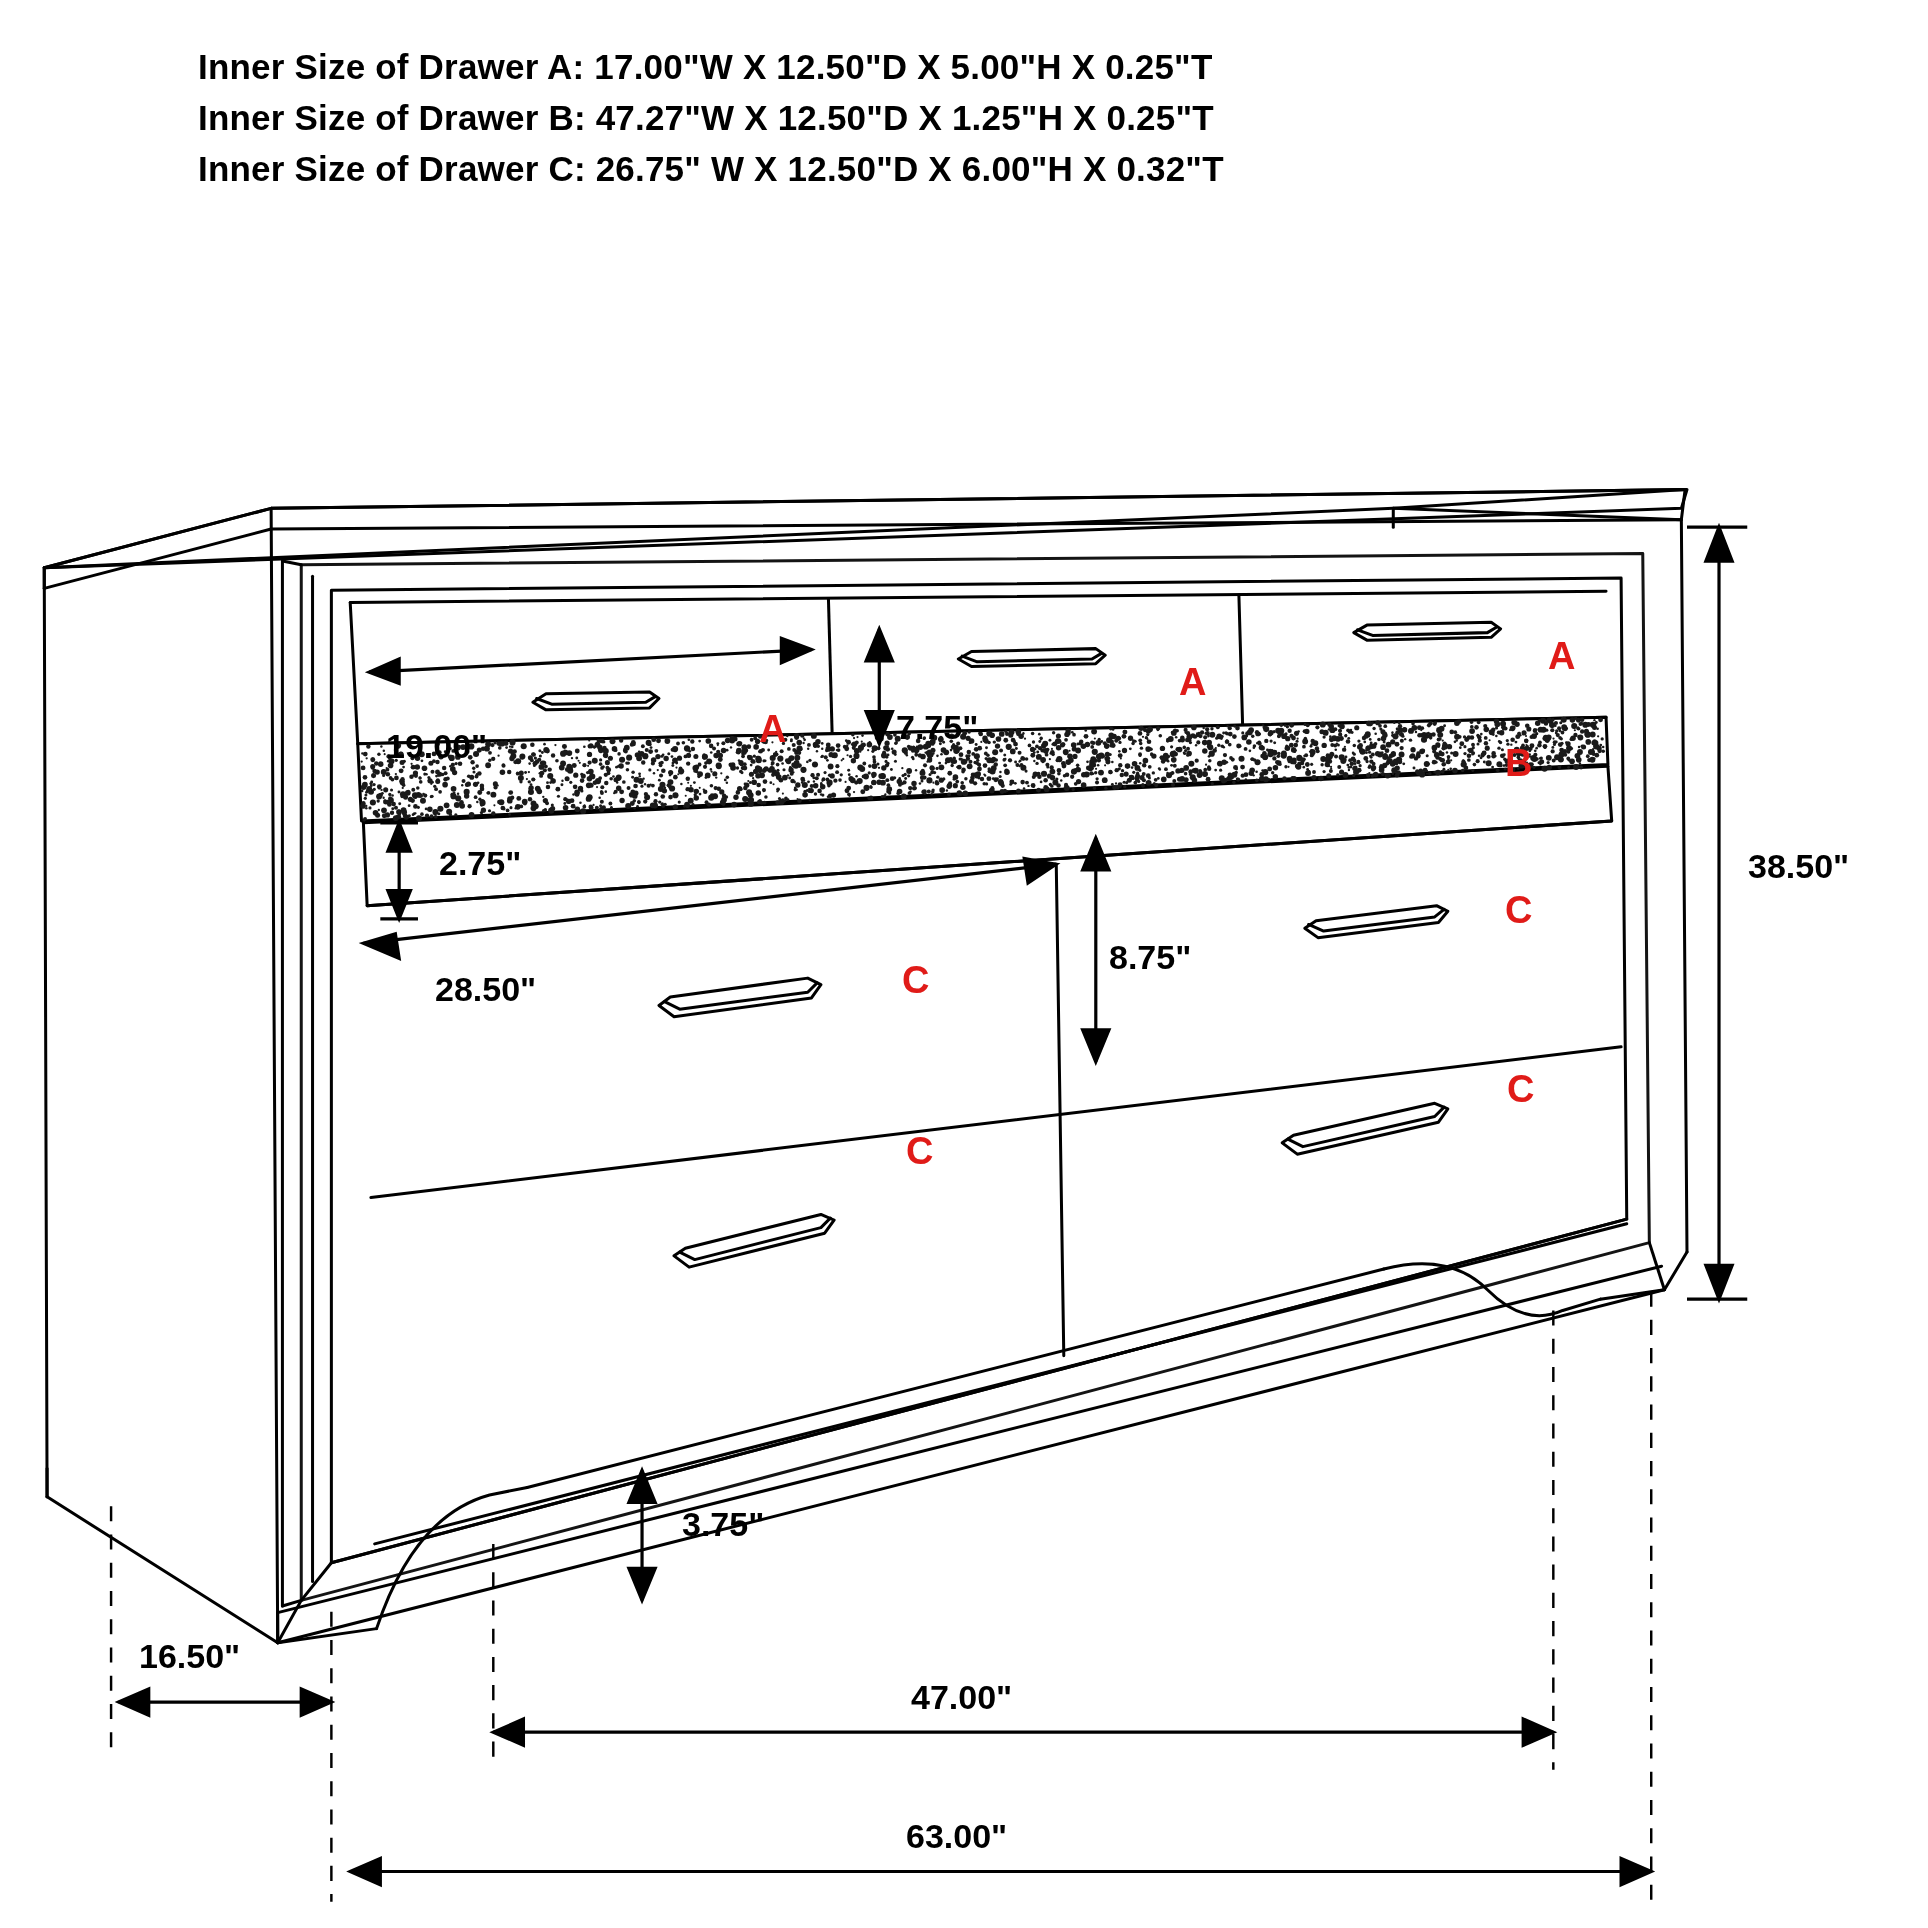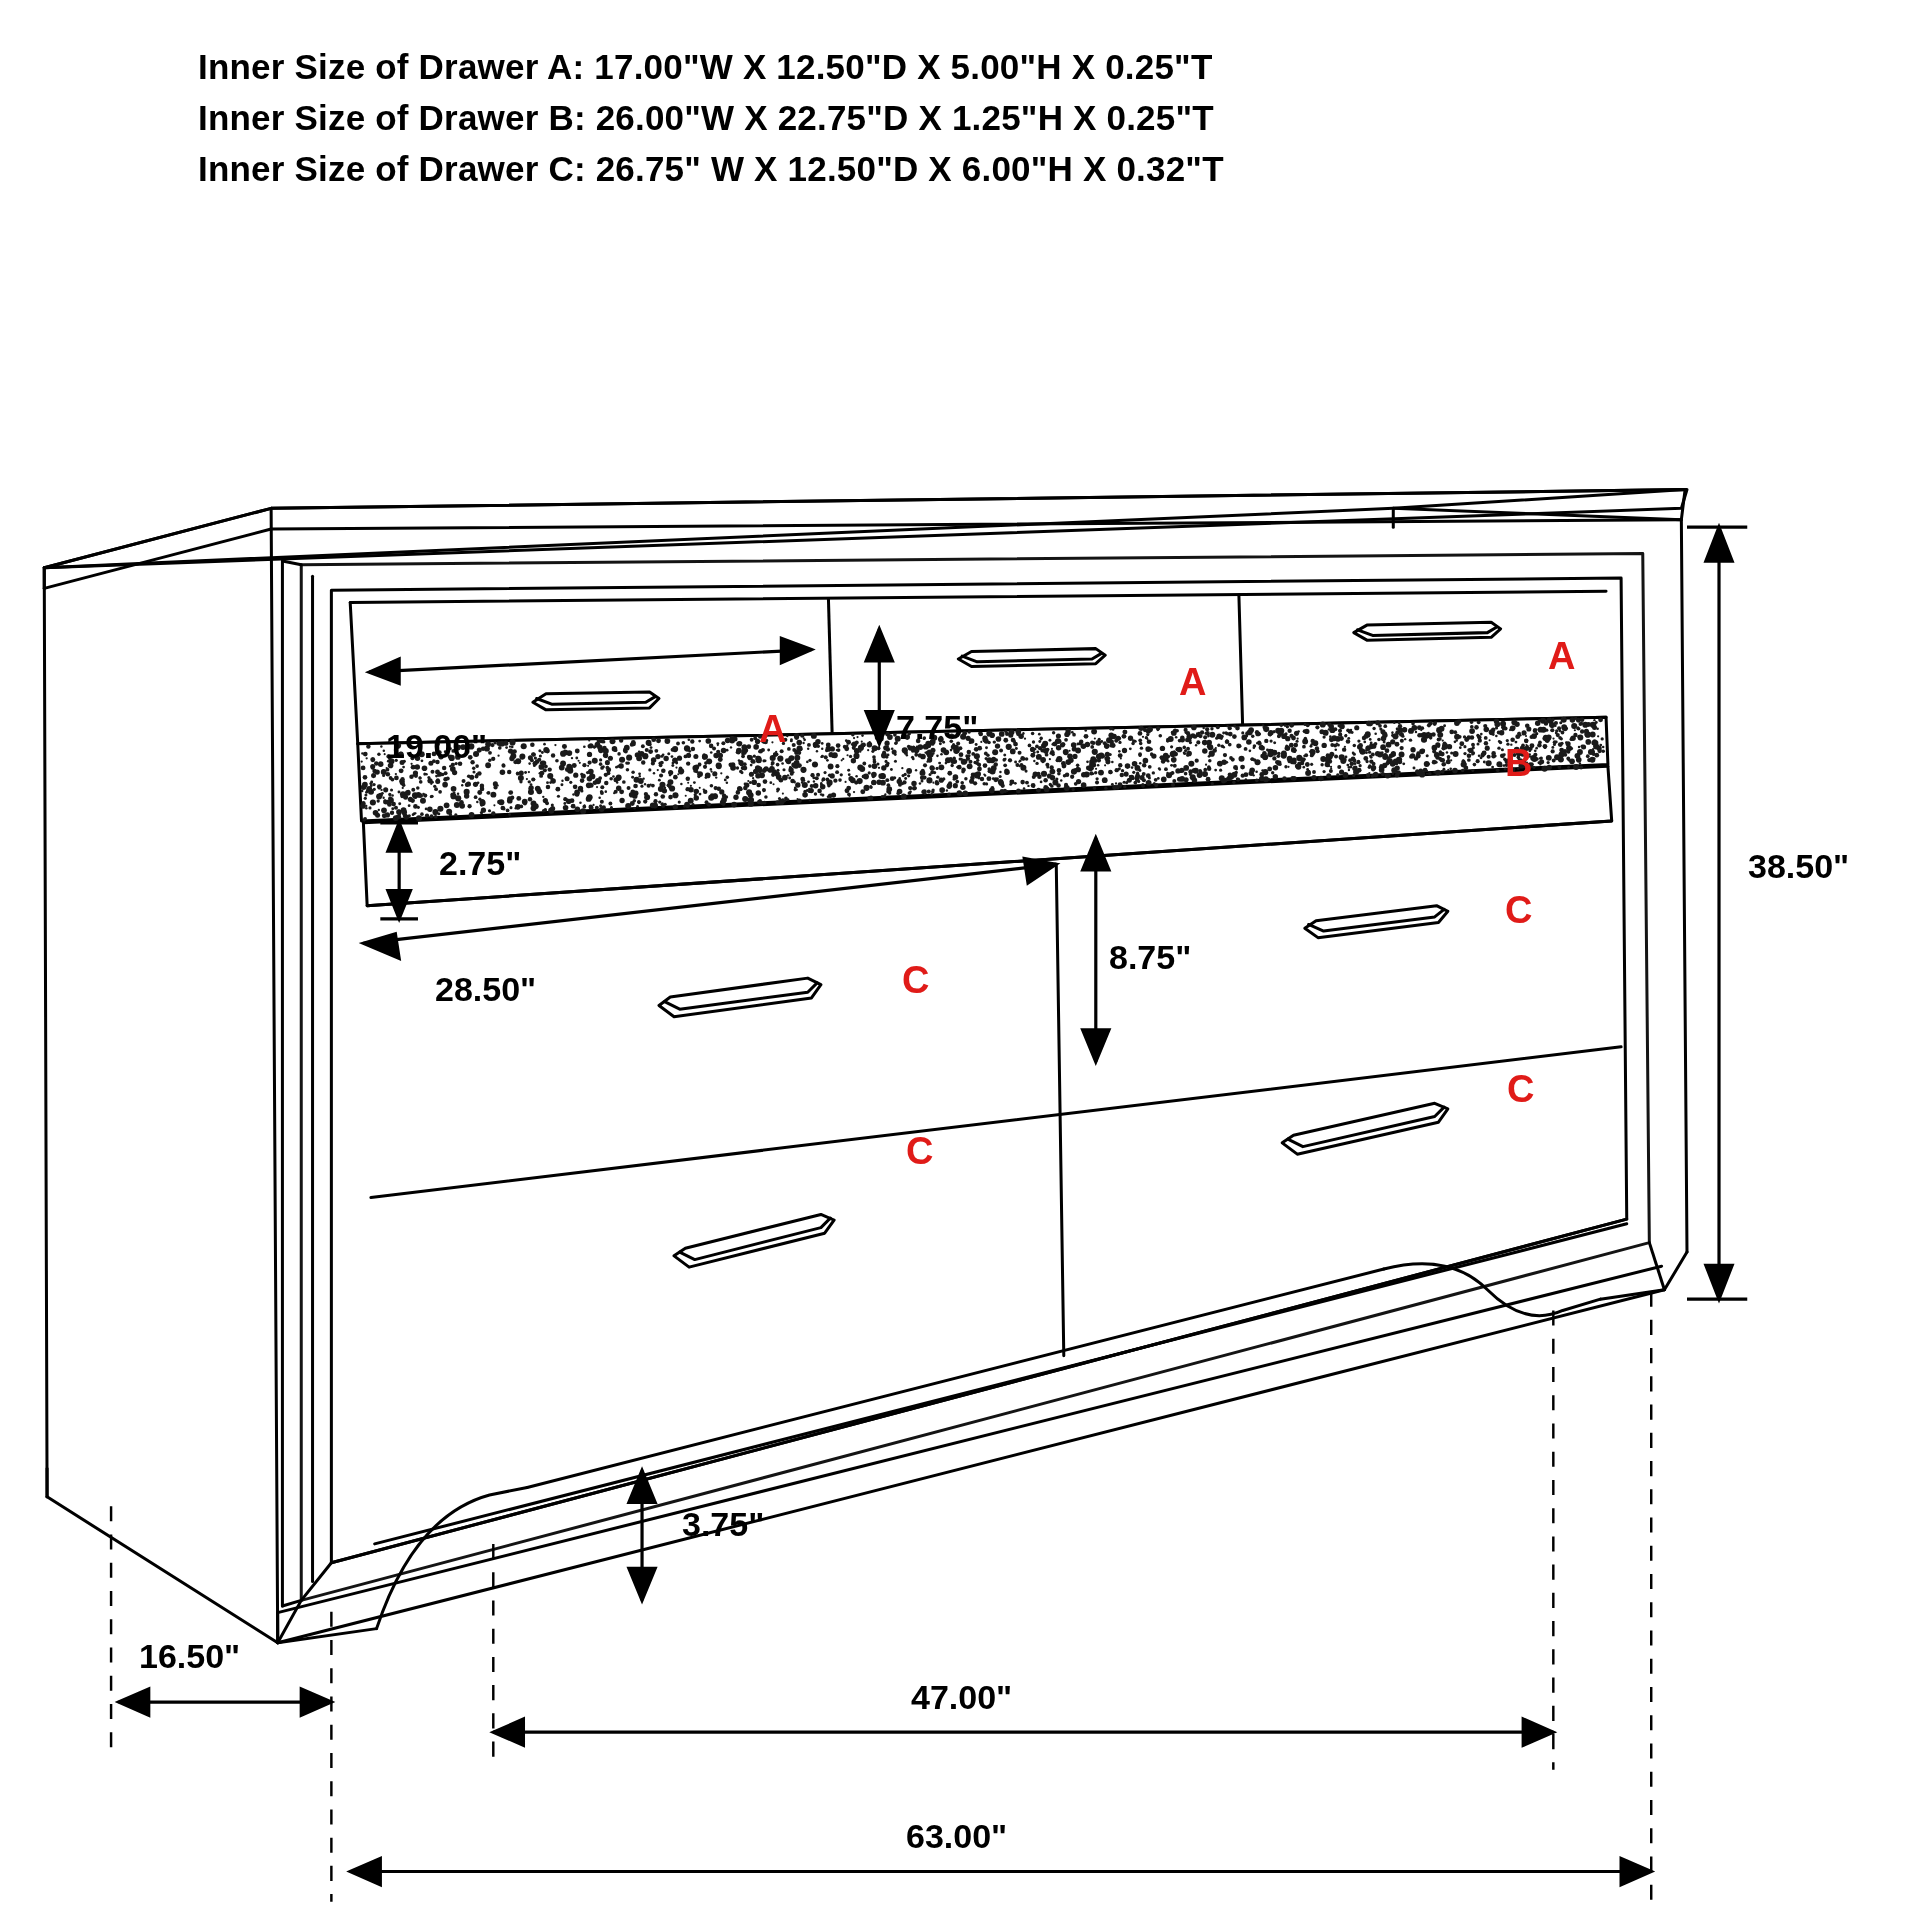--- a/index.html
+++ b/index.html
@@ -56,21 +56,21 @@
     white-space: nowrap;
   }
 </style>
 </head>
 <body>
 
 <div id="stage">
 
   <div class="header-block">
     <div class="header-line">Inner Size of Drawer A: 17.00"W X 12.50"D X 5.00"H X 0.25"T</div>
-    <div class="header-line">Inner Size of Drawer B: 26.00"W X 22.75"D X 1.25"H X 0.25"T</div>
+    <div class="header-line">Inner Size of Drawer B: 47.27"W X 12.50"D X 1.25"H X 0.25"T</div>
     <div class="header-line">Inner Size of Drawer C: 26.75" W X 12.50"D X 6.00"H X 0.32"T</div>
   </div>
 
   <svg id="drawing" viewBox="0 0 2048 2048">
     <g fill="none" stroke="#000000" stroke-width="3.2" stroke-linejoin="round" stroke-linecap="round">
 
       <path d="M 47,603 L 288,540 L 1790,520 L 1792,520 L 1786,540 Z"></path>
       <path d="M 47,603 L 1480,540 L 1790,520"></path>
       <path d="M 1480,540 L 1786,552 L 1790,520"></path>
 

